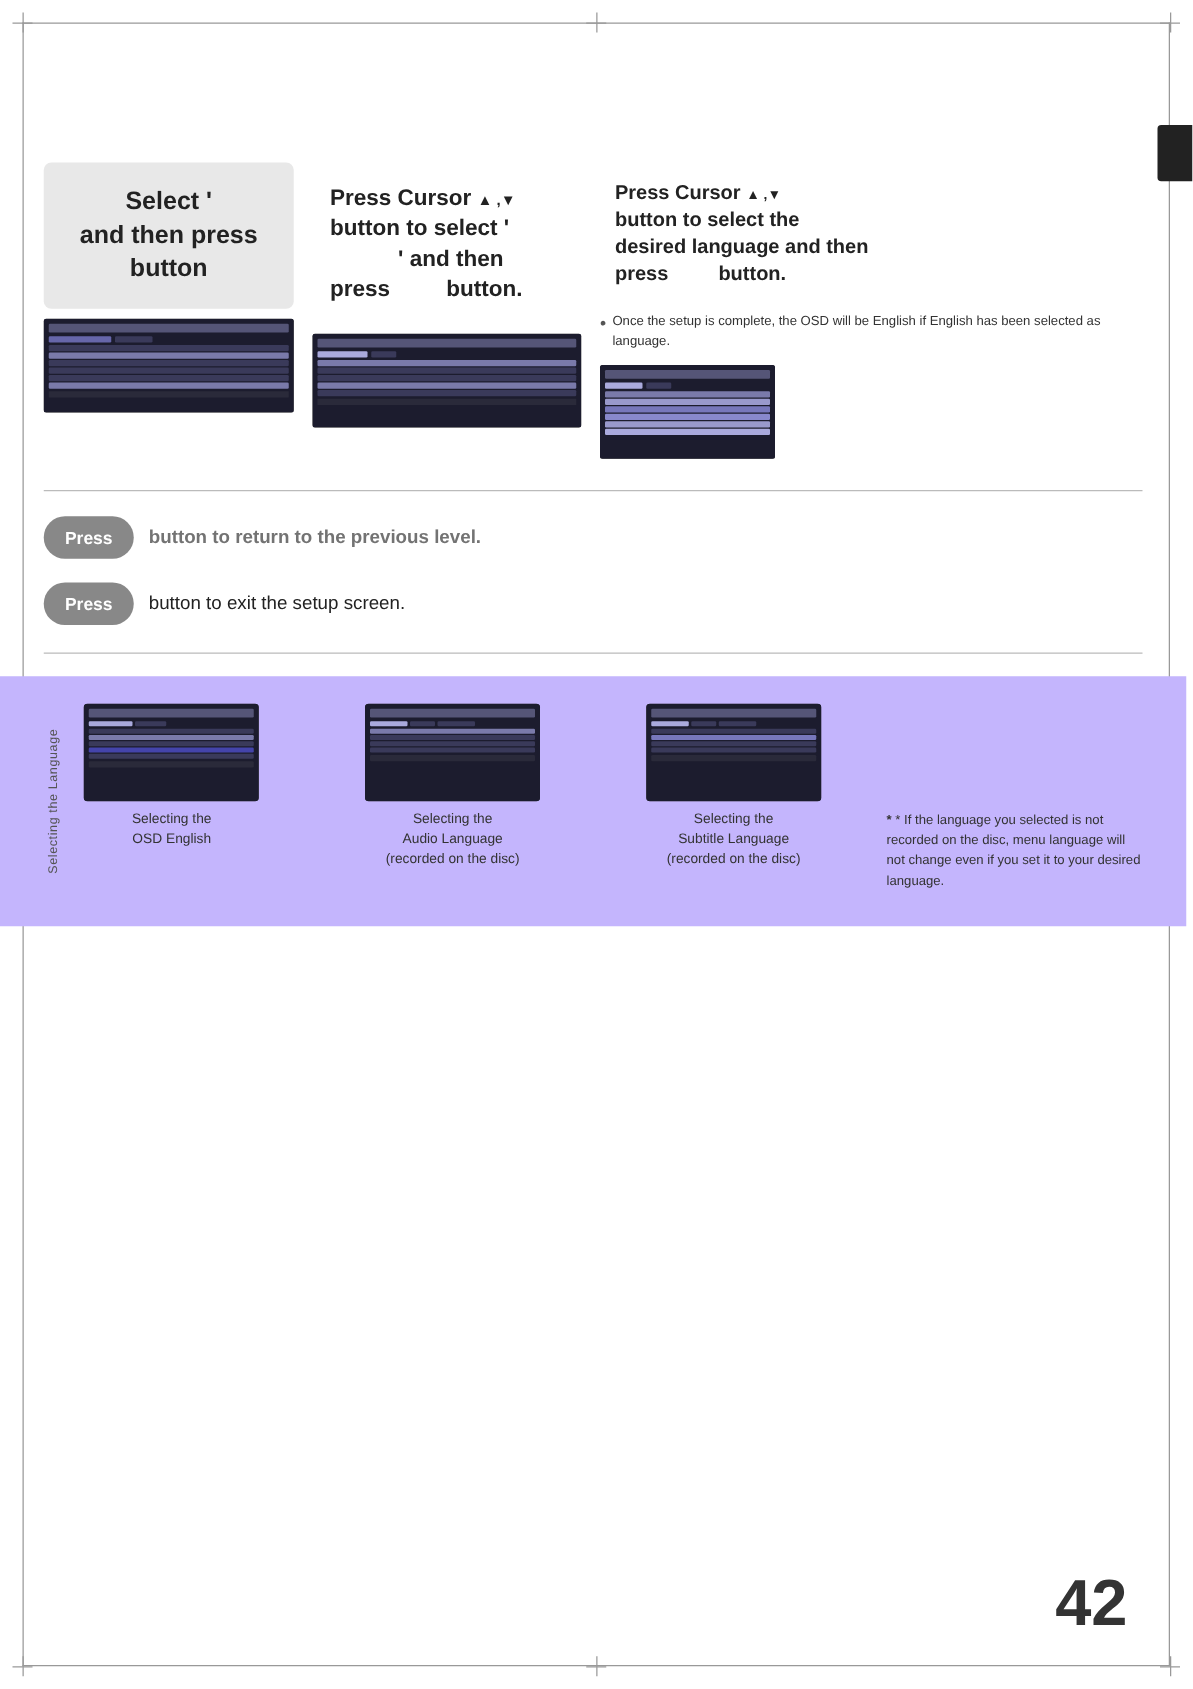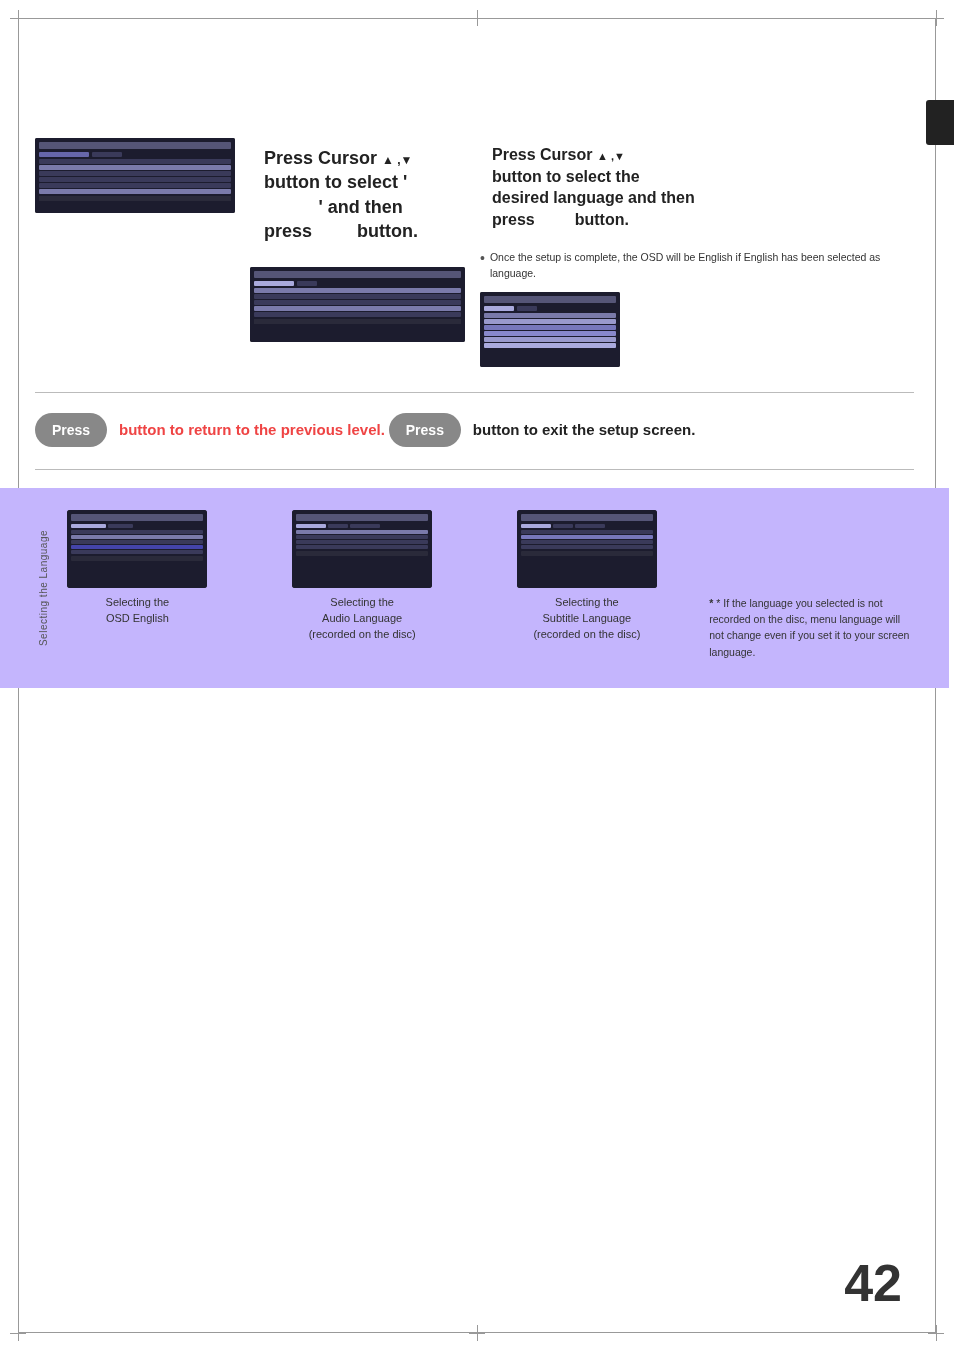--- a/index.html
+++ b/index.html
@@ -232,20 +232,27 @@
 <div class="ch-mid-right"></div>
 <div class="ch-mid-left"></div>
 
 <div class="dark-tab"></div>
 
 <div style="position:absolute; top:40px; left:35px; right:40px; bottom:40px;">
 
   <div class="top-section" style="margin-top:90px; display:flex; gap:15px; align-items:flex-start;">
 
     <div style="flex:0 0 200px;">
+      <div class="step-box">
+        <div class="step-text">
+          Select '<br>
+          <span>and then press</span><br>
+          <span>button</span>
+        </div>
+      </div>
 
       <div class="sm-screen">
         <div class="sc">
           <div class="sc-top-bar"></div>
           <div style="display:flex; gap:3px; margin-bottom:2px;">
             <div style="width:50px; height:5px; background:#6666aa; border-radius:1px;"></div>
             <div style="width:30px; height:5px; background:#3a3a5a; border-radius:1px;"></div>
           </div>
           <div class="sc-row"></div>
           <div class="sc-row hl"></div>
@@ -314,34 +321,34 @@
           <div class="sc-row hl" style="background:#9999cc;"></div>
           <div class="sc-row hl" style="background:#aaaadd;"></div>
         </div>
       </div>
     </div>
 
   </div>
 
   <div style="height:1px; background:#bbb; margin-top:25px; margin-left:0; margin-right:0;"></div>
 
-  <div style="margin-top:20px; display:flex; flex-direction:row; gap:4px;">
+  <div style="margin-top:20px; display:flex; flex-direction:column; gap:19px;">
 
     <div style="display:flex; align-items:center; gap:12px;">
       <div style="width:72px; height:34px; background:#888; border-radius:17px; display:flex; align-items:center; justify-content:center; color:white; font-size:14px; font-weight:bold; flex-shrink:0;">
         <span>Press</span>
       </div>
-      <span style="font-size:15px; font-weight:bold; color:#ef4444;">button to return to the previous level.</span>
+      <span style="font-size:15px; font-weight:bold; color:#737373;">button to return to the previous level.</span>
     </div>
 
     <div style="display:flex; align-items:center; gap:12px;">
       <div style="width:72px; height:34px; background:#888; border-radius:17px; display:flex; align-items:center; justify-content:center; color:white; font-size:14px; font-weight:bold; flex-shrink:0;">
         <span>Press</span>
       </div>
-      <span style="font-size:15px; font-weight:bold; color:#222;">button to exit the setup screen.</span>
+      <span style="font-size:15px; font-weight:normal; color:#222;">button to exit the setup screen.</span>
     </div>
 
   </div>
 
   <div style="height:1px; background:#bbb; margin-top:22px;"></div>
 
   <div style="background:#c4b5fd; margin: 18px -35px 0; padding: 22px 35px 28px; position:relative;">
 
     <div style="position:absolute; left:-15px; top:50%; transform:translateY(-50%) rotate(-90deg); font-size:10px; color:#555; white-space:nowrap; letter-spacing:0.5px;">Selecting the Language</div>
 
@@ -410,21 +417,21 @@
         </div>
         <div style="margin-top:7px; text-align:center; font-size:11px; color:#333; line-height:1.45;">
           <span>Selecting the</span><br>
           <span>Subtitle Language</span><br>
           <span>(recorded on the disc)</span>
         </div>
       </div>
 
       <div style="flex:1; display:flex; flex-direction:column; align-items:flex-start; padding-top:85px;">
         <div style="font-size:10.5px; color:#333; line-height:1.55;">
-          <span style="font-weight:bold;">*</span> <span>* If the language you selected is not recorded on the disc, menu language will not change even if you set it to your screen language.</span>
+          <span style="font-weight:bold;">*</span> <span>* If the language you selected is not recorded on the disc, menu language will not change even if you set it to your desired language.</span>
         </div>
       </div>
 
     </div>
   </div>
 
 </div>
 
 <div style="position:absolute; bottom:38px; right:52px; font-size:52px; font-weight:bold; color:#333;">42</div>
 

